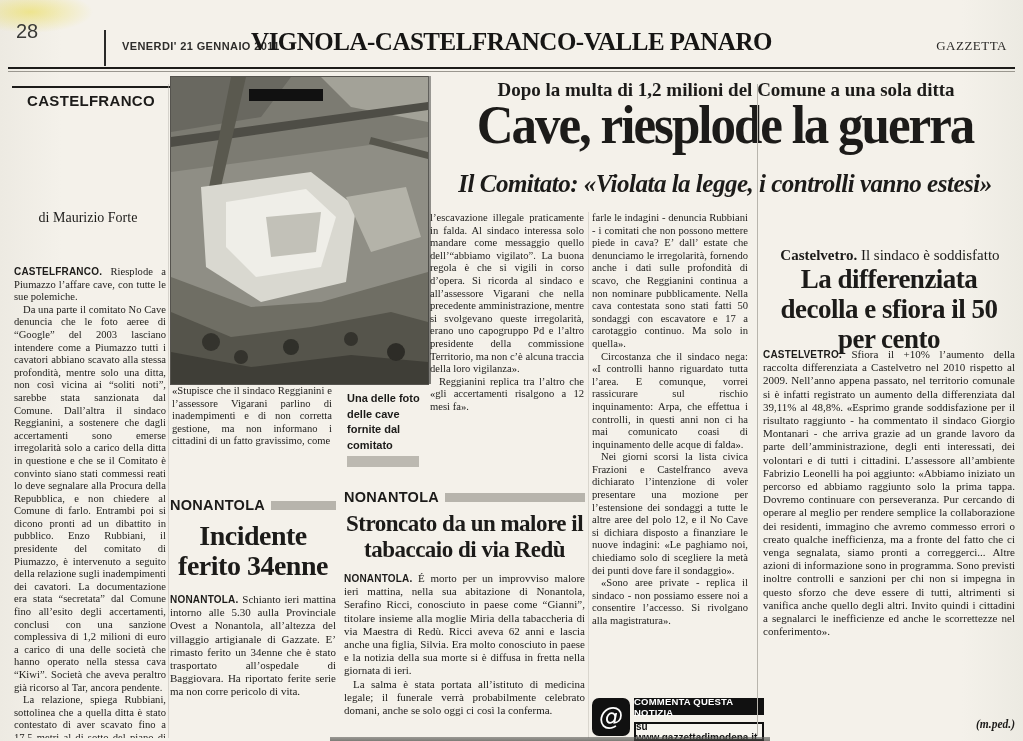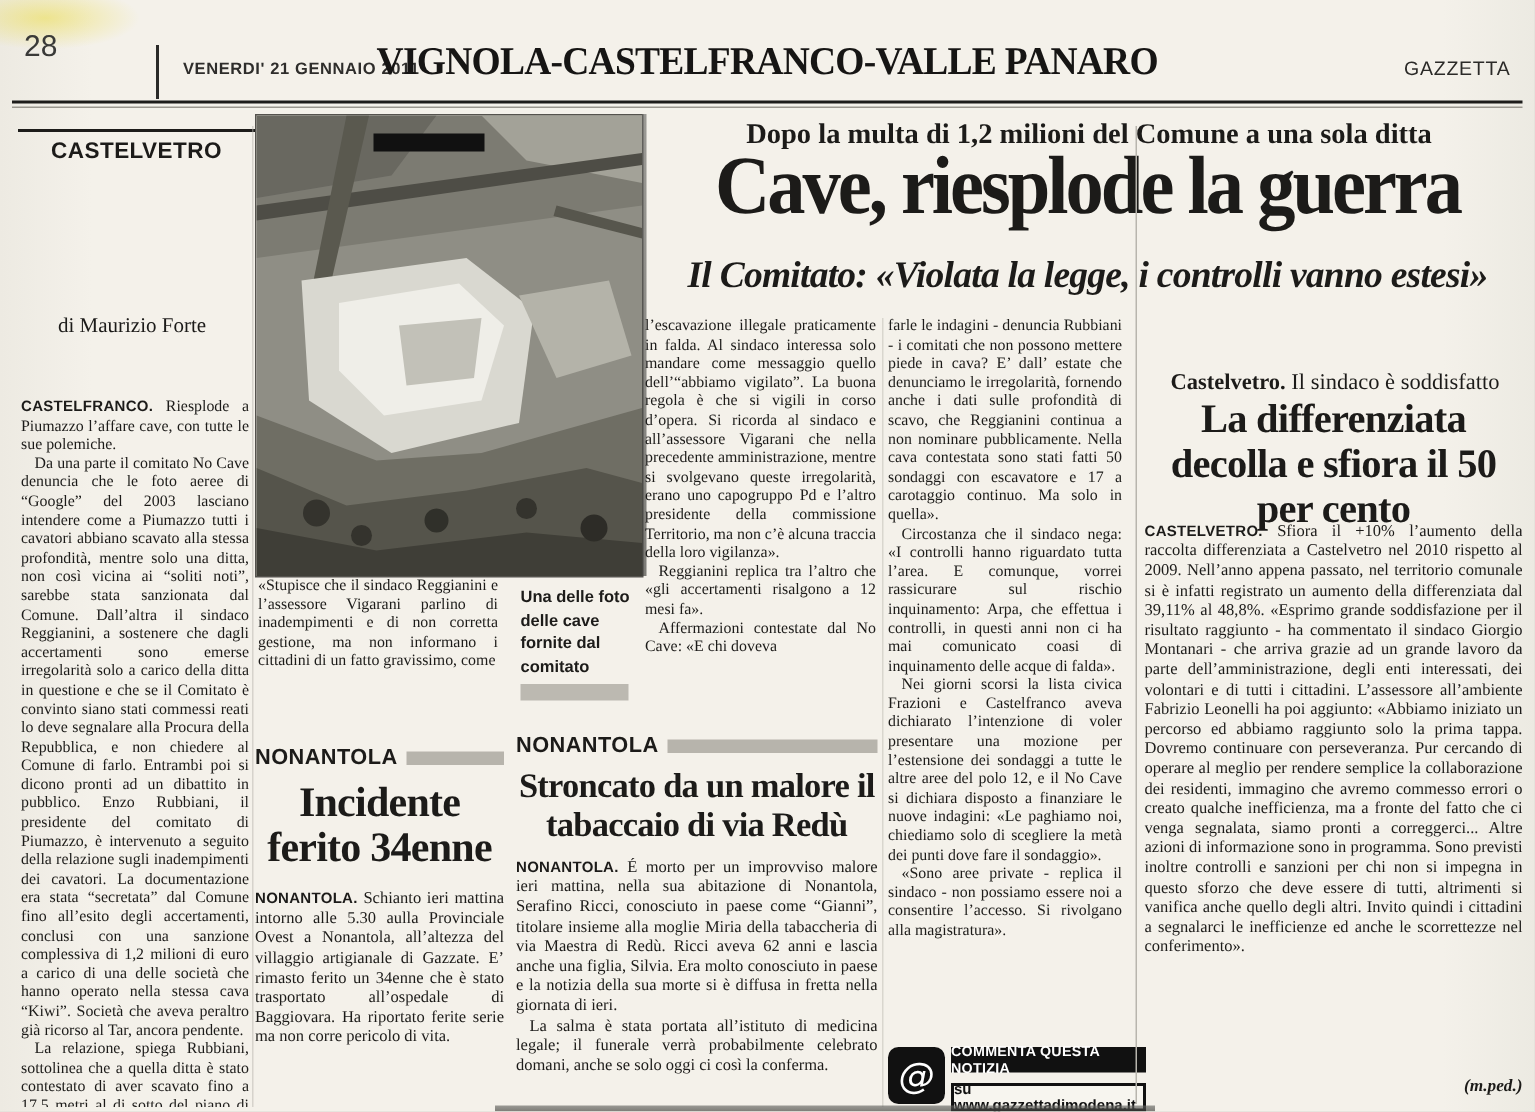--- a/index.html
+++ b/index.html
@@ -8,21 +8,21 @@
         background-image:radial-gradient(ellipse 90px 30px at 30px 12px, rgba(235,220,70,.55), rgba(235,220,70,0) 70%),
                          linear-gradient(90deg,#edeae2 0%,#f4f1ea 6%,#f4f1ea 94%,#eceae2 100%);
         font-family:"Liberation Serif", serif;color:#1c1b19;}
   .abs{position:absolute;}
   
   .pagenum{font-family:"Liberation Sans",sans-serif;font-size:20px;color:#3a3a38;}
   .vbar{width:2px;background:#2a2a28;}
   .date{font-family:"Liberation Sans",sans-serif;font-size:11px;font-weight:bold;color:#2e2d2b;letter-spacing:.4px;}
   .section-title{left:0;right:0;text-align:center;font-family:"Liberation Serif",serif;
         font-weight:bold;font-size:25px;letter-spacing:-.5px;color:#161514;transform:scaleY(1.05);}
-  .masthead{font-family:Liberation Sans, sans-serif;font-size:13px;color:#2b2a28;letter-spacing:.5px;}
+  .masthead{font-family:Liberation Serif, serif;font-size:13px;color:#2b2a28;letter-spacing:.5px;}
   .hrule{border-top:2px solid #1d1c1a;}
   .hrule2{border-top:1px solid #9a978f;}
   
   .seclabel{font-family:"Liberation Sans",sans-serif;font-weight:bold;font-size:15px;text-align:center;letter-spacing:.3px;}
   .byline{font-size:14px;text-align:center;}
   .body{ text-align:justify;overflow:hidden;}
   .body p{margin:0;}
   .body p.ind{text-indent:9px;}
   .sz10{font-size:10.6px;line-height:12.6px;}
   .sz11{font-size:11px;line-height:13.2px;}
@@ -62,21 +62,21 @@
 
   <div class="abs pagenum" style="left:16px;top:20px;">28</div>
   <div class="abs vbar" style="left:104px;top:30px;height:36px;"></div>
   <div class="abs date" style="left:122px;top:40px;">VENERDI' 21 GENNAIO 2011</div>
   <div class="abs section-title" style="top:28px;">VIGNOLA-CASTELFRANCO-VALLE PANARO</div>
   <div class="abs masthead" style="right:16px;top:38px;">GAZZETTA</div>
   <div class="abs hrule" style="left:8px;right:8px;top:67px;"></div>
   <div class="abs hrule2" style="left:8px;right:8px;top:71px;"></div>
 
   <div class="abs hrule" style="left:12px;top:86px;width:158px;"></div>
-  <div class="abs seclabel" style="left:12px;top:92px;width:158px;">CASTELVETRO</div>
+  <div class="abs seclabel" style="left:12px;top:92px;width:158px;">CASTELFRANCO</div>
   <div class="abs byline" style="left:12px;top:210px;width:152px;">di Maurizio Forte</div>
   <div class="abs body sz10" style="left:14px;top:266px;width:152px;height:472px;">
     <p><b class="lead">CASTELFRANCO.</b><span> Riesplode a Piumazzo l’affare cave, con tutte le sue polemiche.</span></p>
     <p class="ind">Da una parte il comitato No Cave denuncia che le foto aeree di “Google” del 2003 lasciano intendere come a Piumazzo tutti i cavatori abbiano scavato alla stessa profondità, mentre solo una ditta, non così vicina ai “soliti noti”, sarebbe stata sanzionata dal Comune. Dall’altra il sindaco Reggianini, a sostenere che dagli accertamenti sono emerse irregolarità solo a carico della ditta in questione e che se il Comitato è convinto siano stati commessi reati lo deve segnalare alla Procura della Repubblica, e non chiedere al Comune di farlo. Entrambi poi si dicono pronti ad un dibattito in pubblico. Enzo Rubbiani, il presidente del comitato di Piumazzo, è intervenuto a seguito della relazione sugli inadempimenti dei cavatori. La documentazione era stata “secretata” dal Comune fino all’esito degli accertamenti, conclusi con una sanzione complessiva di 1,2 milioni di euro a carico di una delle società che hanno operato nella stessa cava “Kiwi”. Società che aveva peraltro già ricorso al Tar, ancora pendente.</p>
     <p class="ind">La relazione, spiega Rubbiani, sottolinea che a quella ditta è stato contestato di aver scavato fino a 17,5 metri al di sotto del piano di campagna, ben oltre i 10 metri consentiti dalla legge.</p>
   </div>
   <div class="abs vdiv" style="left:168px;top:84px;height:654px;opacity:.5;"></div>
 
   <div class="abs" style="left:170px;top:76px;width:257px;height:307px;border:1px solid #55534e;">
     <svg width="257" height="307" viewBox="0 0 257 307" style="display:block">
@@ -133,21 +133,20 @@
     </div>
   </div>
 
   <div class="abs kicker" style="left:432px;top:79px;width:588px;">Dopo la multa di 1,2 milioni del Comune a una sola ditta</div>
   <div class="abs headline" style="left:430px;top:98px;width:590px;">Cave, riesplode la guerra</div>
   <div class="abs subhead" style="left:430px;top:170px;width:590px;">Il Comitato: «Violata la legge, i controlli vanno estesi»</div>
 
   <div class="abs body sz10" style="left:430px;top:212px;width:154px;height:272px;">
     <p>l’escavazione illegale praticamente in falda. Al sindaco interessa solo mandare come messaggio quello dell’“abbiamo vigilato”. La buona regola è che si vigili in corso d’opera. Si ricorda al sindaco e all’assessore Vigarani che nella precedente amministrazione, mentre si svolgevano queste irregolarità, erano uno capogruppo Pd e l’altro presidente della commissione Territorio, ma non c’è alcuna traccia della loro vigilanza».</p>
     <p class="ind">Reggianini replica tra l’altro che «gli accertamenti risalgono a 12 mesi fa».</p>
-    <p class="ind">Affermazioni contestate dal No Cave: «E chi doveva</p>
   </div>
   <div class="abs vdiv" style="left:588px;top:212px;height:526px;opacity:.45;"></div>
   <div class="abs body sz10" style="left:592px;top:212px;width:156px;height:478px;">
     <p>farle le indagini - denuncia Rubbiani - i comitati che non possono mettere piede in cava? E’ dall’ estate che denunciamo le irregolarità, fornendo anche i dati sulle profondità di scavo, che Reggianini continua a non nominare pubblicamente. Nella cava contestata sono stati fatti 50 sondaggi con escavatore e 17 a carotaggio continuo. Ma solo in quella».</p>
     <p class="ind">Circostanza che il sindaco nega: «I controlli hanno riguardato tutta l’area. E comunque, vorrei rassicurare sul rischio inquinamento: Arpa, che effettua i controlli, in questi anni non ci ha mai comunicato coasi di inquinamento delle acque di falda».</p>
     <p class="ind">Nei giorni scorsi la lista civica Frazioni e Castelfranco aveva dichiarato l’intenzione di voler presentare una mozione per l’estensione dei sondaggi a tutte le altre aree del polo 12, e il No Cave si dichiara disposto a finanziare le nuove indagini: «Le paghiamo noi, chiediamo solo di scegliere la metà dei punti dove fare il sondaggio».</p>
     <p class="ind">«Sono aree private - replica il sindaco - non possiamo essere noi a consentire l’accesso. Si rivolgano alla magistratura».</p>
   </div>
 
   <div class="abs cbox" style="left:592px;top:698px;width:172px;">

